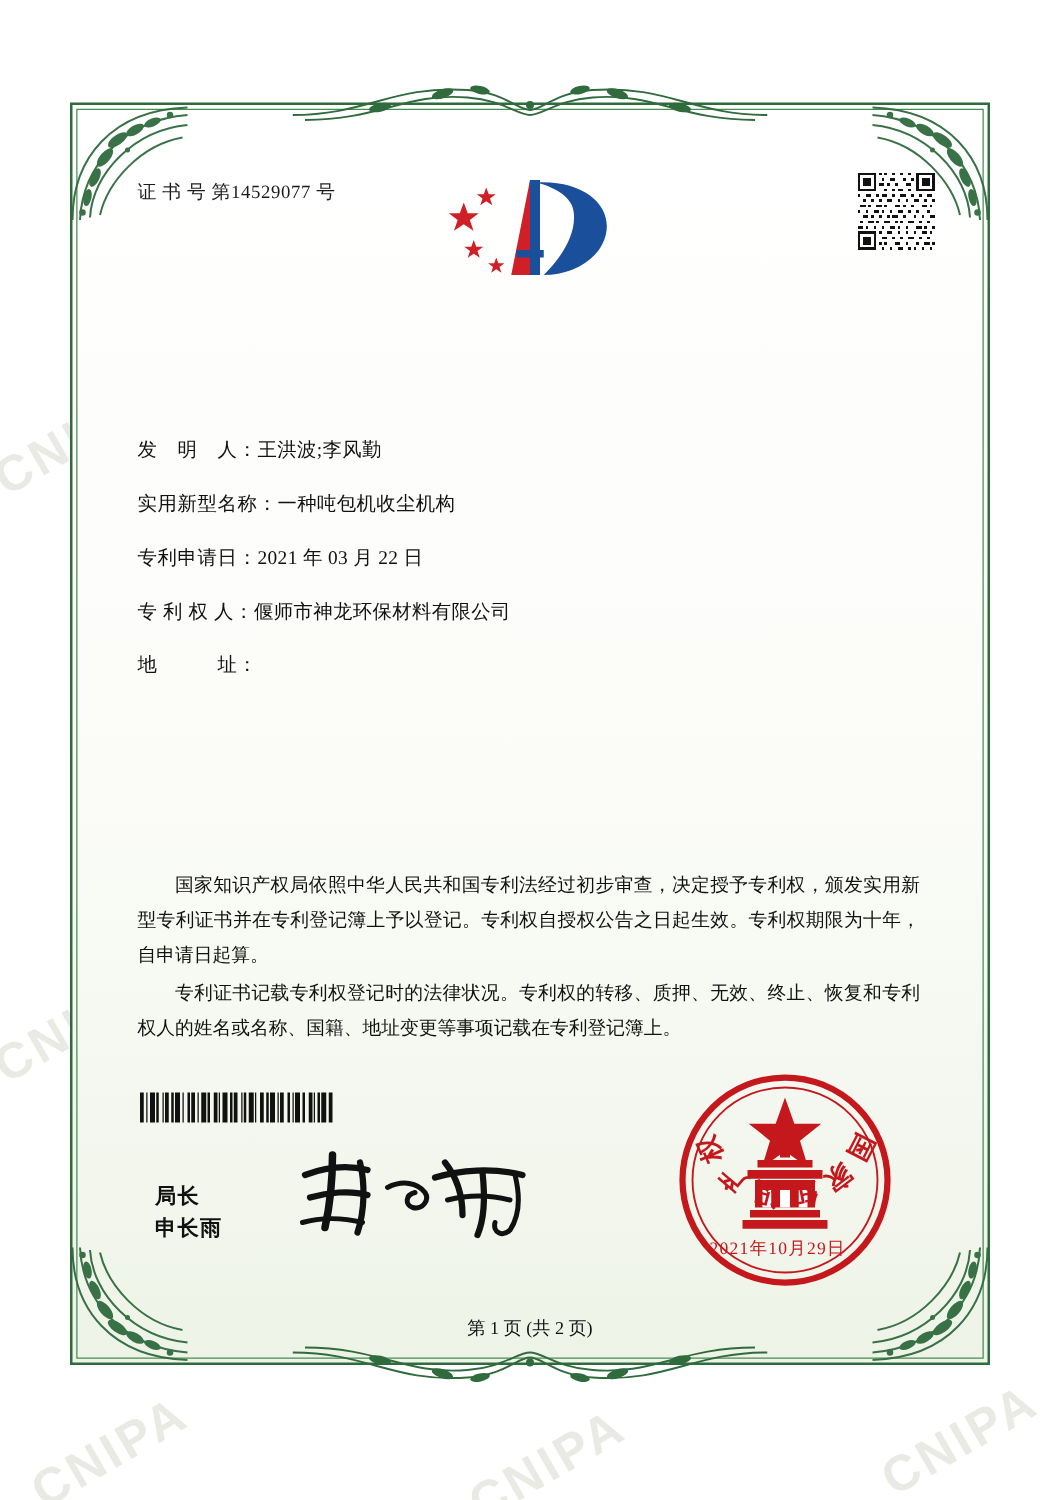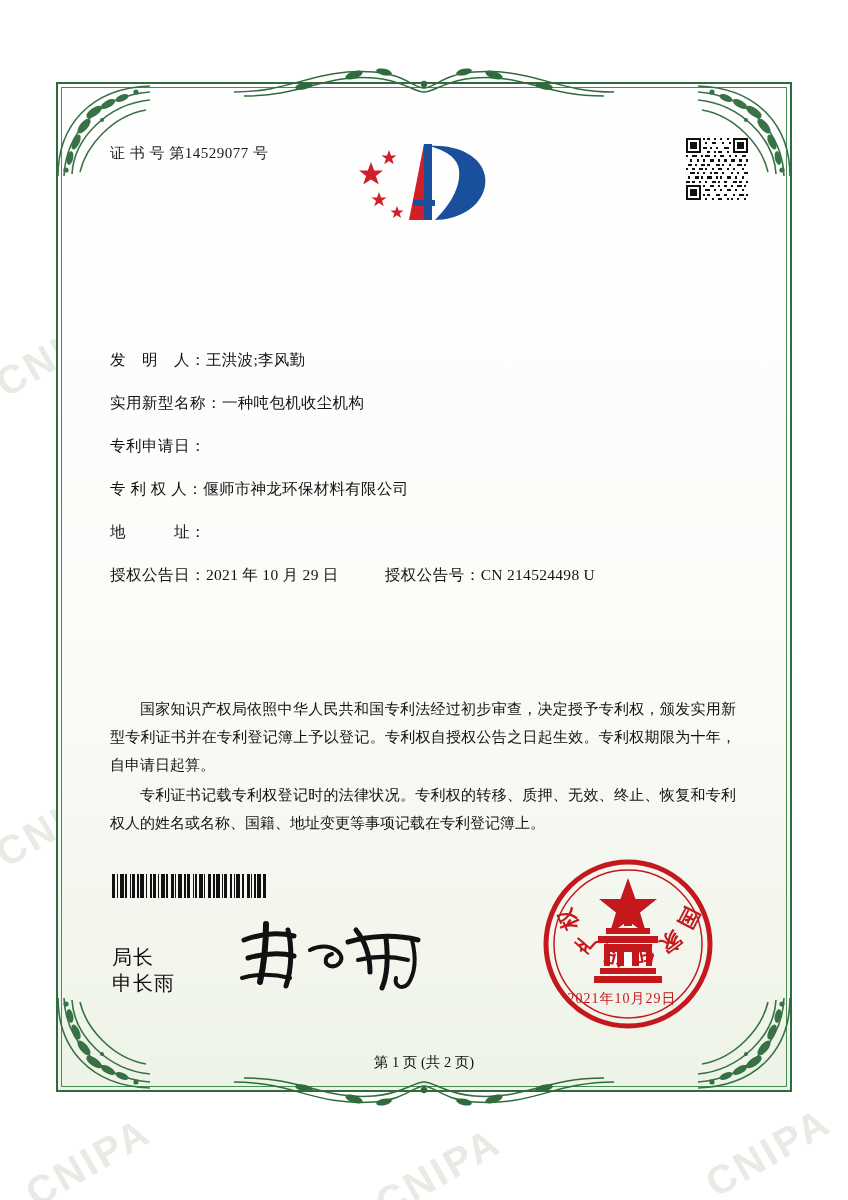--- a/index.html
+++ b/index.html
@@ -191,26 +191,27 @@
     align-items: stretch;
   }
   .barcode i {
     display: block;
     background: #111;
     height: 100%;
   }
 
   .signblock {
     position: absolute;
-    left: 56px;
+    left: 68px;
     bottom: 96px;
-    font-size: 20px;
+    font-size: 17px;
     line-height: 26px;
     color: #111;
     letter-spacing: 1px;
+    font-weight: bold;
   }
 
   .signature {
     position: absolute;
     left: 180px;
     bottom: 98px;
     width: 210px;
     height: 78px;
   }
 
@@ -541,34 +542,28 @@
         <div class="frow">
           <span class="flabel">发　明　人：</span>
           <span class="fvalue">王洪波;李风勤</span>
         </div>
         <div class="frow">
           <span class="flabel">实用新型名称：</span>
           <span class="fvalue">一种吨包机收尘机构</span>
         </div>
         <div class="frow">
           <span class="flabel">专利申请日：</span>
+          <span class="fvalue">2021 年 03 月 22 日</span>
         </div>
         <div class="frow">
           <span class="flabel">专 利 权 人：</span>
           <span class="fvalue">偃师市神龙环保材料有限公司</span>
         </div>
         <div class="frow">
           <span class="flabel">地　　　址：</span>
-        </div>
-        <div class="frow two">
-          <span class="flabel">授权公告日：</span>
-          <span class="fvalue">2021 年 10 月 29 日</span>
-          <span class="gap"></span>
-          <span class="flabel">授权公告号：</span>
-          <span class="fvalue">CN 214524498 U</span>
         </div>
       </div>
 
       <div class="paras">
         <p>国家知识产权局依照中华人民共和国专利法经过初步审查，决定授予专利权，颁发实用新型专利证书并在专利登记簿上予以登记。专利权自授权公告之日起生效。专利权期限为十年，自申请日起算。</p>
         <p>专利证书记载专利权登记时的法律状况。专利权的转移、质押、无效、终止、恢复和专利权人的姓名或名称、国籍、地址变更等事项记载在专利登记簿上。</p>
       </div>
 
       <div class="barcode">
         <i style="width:3px"></i>

